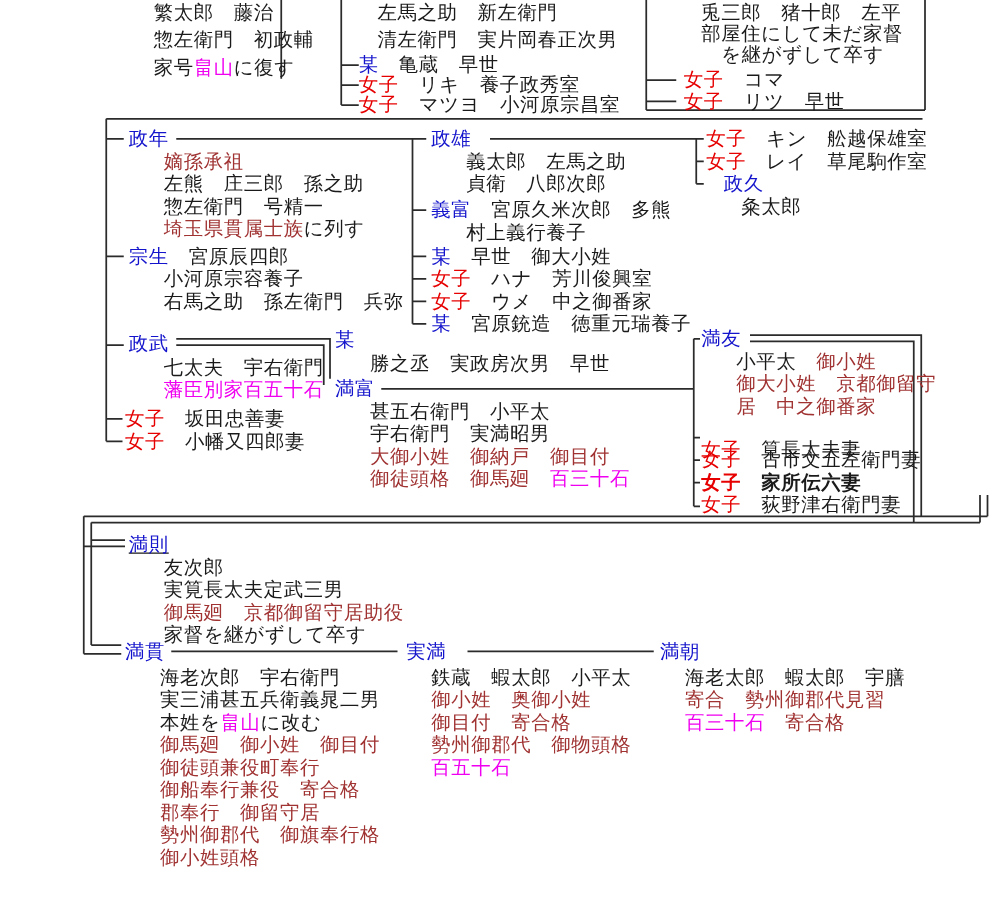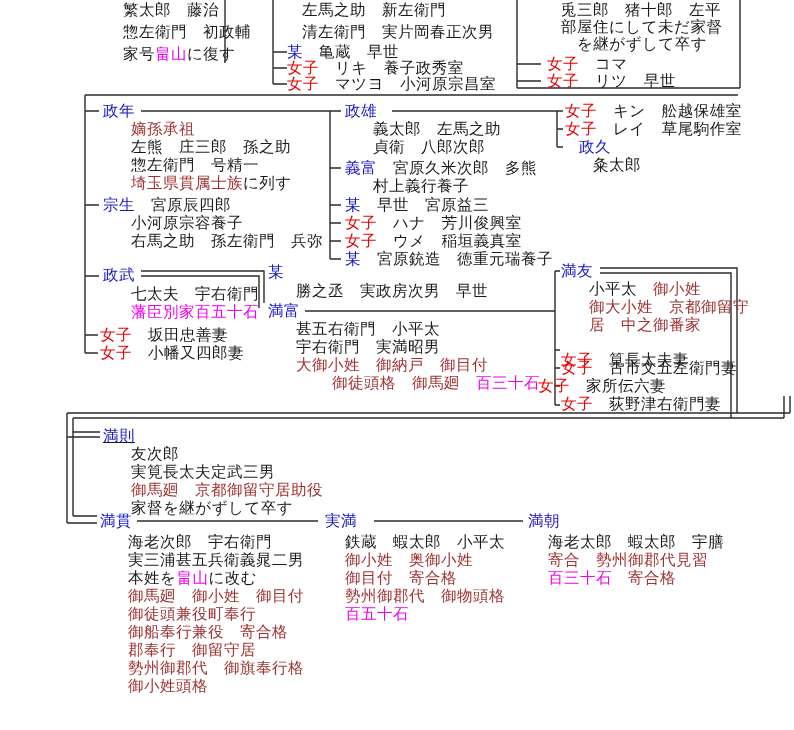--- a/index.html
+++ b/index.html
@@ -65,47 +65,47 @@
       <div class="row" style="left: 131px; top: 157px;"><span class="k">惣左衛門　号精一</span></div>
       <div class="row" style="left: 131px; top: 175px;"><span class="d">埼玉県貫属士族</span><span class="k">に列す</span></div>
       <div class="row" style="left: 103px; top: 197px;"><span class="b">宗生</span><span class="k">　宮原辰四郎</span></div>
       <div class="row" style="left: 131px; top: 215px;"><span class="k">小河原宗容養子</span></div>
       <div class="row" style="left: 131px; top: 233px;"><span class="k">右馬之助　孫左衛門　兵弥</span></div>
       <div class="row" style="left: 345px; top: 103px;"><span class="b">政雄</span></div>
       <div class="row" style="left: 373px; top: 121px;"><span class="k">義太郎　左馬之助</span></div>
       <div class="row" style="left: 373px; top: 139px;"><span class="k">貞衛　八郎次郎</span></div>
       <div class="row" style="left: 345px; top: 160px;"><span class="b">義富</span><span class="k">　宮原久米次郎　多熊</span></div>
       <div class="row" style="left: 373px; top: 178px;"><span class="k">村上義行養子</span></div>
-      <div class="row" style="left: 345px; top: 197px;"><span class="b">某</span><span class="k">　早世　宮原益三</span></div>
+      <div class="row" style="left: 345px; top: 197px;"><span class="b">某</span><span class="k">　早世　御大小姓</span></div>
       <div class="row" style="left: 345px; top: 215px;"><span class="r">女子</span><span class="k">　ハナ　芳川俊興室</span></div>
-      <div class="row" style="left: 345px; top: 233px;"><span class="r">女子</span><span class="k">　ウメ　稲垣義真室</span></div>
+      <div class="row" style="left: 345px; top: 233px;"><span class="r">女子</span><span class="k">　ウメ　中之御番家</span></div>
       <div class="row" style="left: 345px; top: 251px;"><span class="b">某</span><span class="k">　宮原銃造　徳重元瑞養子</span></div>
       <div class="row" style="left: 565px; top: 103px;"><span class="r">女子</span><span class="k">　キン　舩越保雄室</span></div>
       <div class="row" style="left: 565px; top: 121px;"><span class="r">女子</span><span class="k">　レイ　草尾駒作室</span></div>
       <div class="row" style="left: 579px; top: 139px;"><span class="b">政久</span></div>
       <div class="row" style="left: 593px; top: 157px;"><span class="k">粂太郎</span></div>
       <div class="row" style="left: 103px; top: 267px;"><span class="b">政武</span></div>
       <div class="row" style="left: 131px; top: 286px;"><span class="k">七太夫　宇右衛門</span></div>
       <div class="row" style="left: 131px; top: 304px;"><span class="m">藩臣別家百五十石</span></div>
       <div class="row" style="left: 100px; top: 327px;"><span class="r">女子</span><span class="k">　坂田忠善妻</span></div>
       <div class="row" style="left: 100px; top: 345px;"><span class="r">女子</span><span class="k">　小幡又四郎妻</span></div>
       <div class="row" style="left: 268px; top: 264px;"><span class="b">某</span></div>
       <div class="row" style="left: 296px; top: 283px;"><span class="k">勝之丞　実政房次男　早世</span></div>
       <div class="row" style="left: 268px; top: 303px;"><span class="b">満富</span></div>
       <div class="row" style="left: 296px; top: 321px;"><span class="k">甚五右衛門　小平太</span></div>
       <div class="row" style="left: 296px; top: 339px;"><span class="k">宇右衛門　実満昭男</span></div>
       <div class="row" style="left: 296px; top: 357px;"><span class="d">大御小姓　御納戸　御目付</span></div>
-      <div class="row" style="left: 296px; top: 375px; margin-left: 36px;"><span class="d">御徒頭格　御馬廻</span><span class="k">　</span><span class="m">百三十石</span></div>
+      <div class="row" style="left: 296px; top: 375px;"><span class="d">御徒頭格　御馬廻</span><span class="k">　</span><span class="m">百三十石</span></div>
       <div class="row" style="left: 561px; top: 263px;"><span class="b">満友</span></div>
       <div class="row" style="left: 589px; top: 281px;"><span class="k">小平太</span><span class="k">　</span><span class="d">御小姓</span></div>
       <div class="row" style="left: 589px; top: 299px;"><span class="d">御大小姓　京都御留守</span></div>
       <div class="row" style="left: 589px; top: 317px;"><span class="d">居　中之御番家</span></div>
       <div class="row" style="left: 561px; top: 352px;"><span class="r">女子</span><span class="k">　筧長太夫妻</span></div>
       <div class="row" style="left: 561px; top: 360px;"><span class="r">女子</span><span class="k">　古市文五左衛門妻</span></div>
-      <div class="row" style="left: 538px; top: 378px;"><span class="r">女子</span><span class="k">　家所伝六妻</span></div>
+      <div class="row" style="left: 561px; top: 378px; font-weight: bold;"><span class="r">女子</span><span class="k">　家所伝六妻</span></div>
       <div class="row" style="left: 561px; top: 396px;"><span class="r">女子</span><span class="k">　荻野津右衛門妻</span></div>
       <div class="row" style="left: 103px; top: 428px; text-decoration: underline;"><span class="b">満則</span></div>
       <div class="row" style="left: 131px; top: 446px;"><span class="k">友次郎</span></div>
       <div class="row" style="left: 131px; top: 464px;"><span class="k">実筧長太夫定武三男</span></div>
       <div class="row" style="left: 131px; top: 482px;"><span class="d">御馬廻　京都御留守居助役</span></div>
       <div class="row" style="left: 131px; top: 500px;"><span class="k">家督を継がずして卒す</span></div>
       <div class="row" style="left: 100px; top: 513px;"><span class="b">満貫</span></div>
       <div class="row" style="left: 128px; top: 534px;"><span class="k">海老次郎　宇右衛門</span></div>
       <div class="row" style="left: 128px; top: 552px;"><span class="k">実三浦甚五兵衛義晁二男</span></div>
       <div class="row" style="left: 128px; top: 570px;"><span class="k">本姓を</span><span class="m">畠山</span><span class="k">に改む</span></div>

